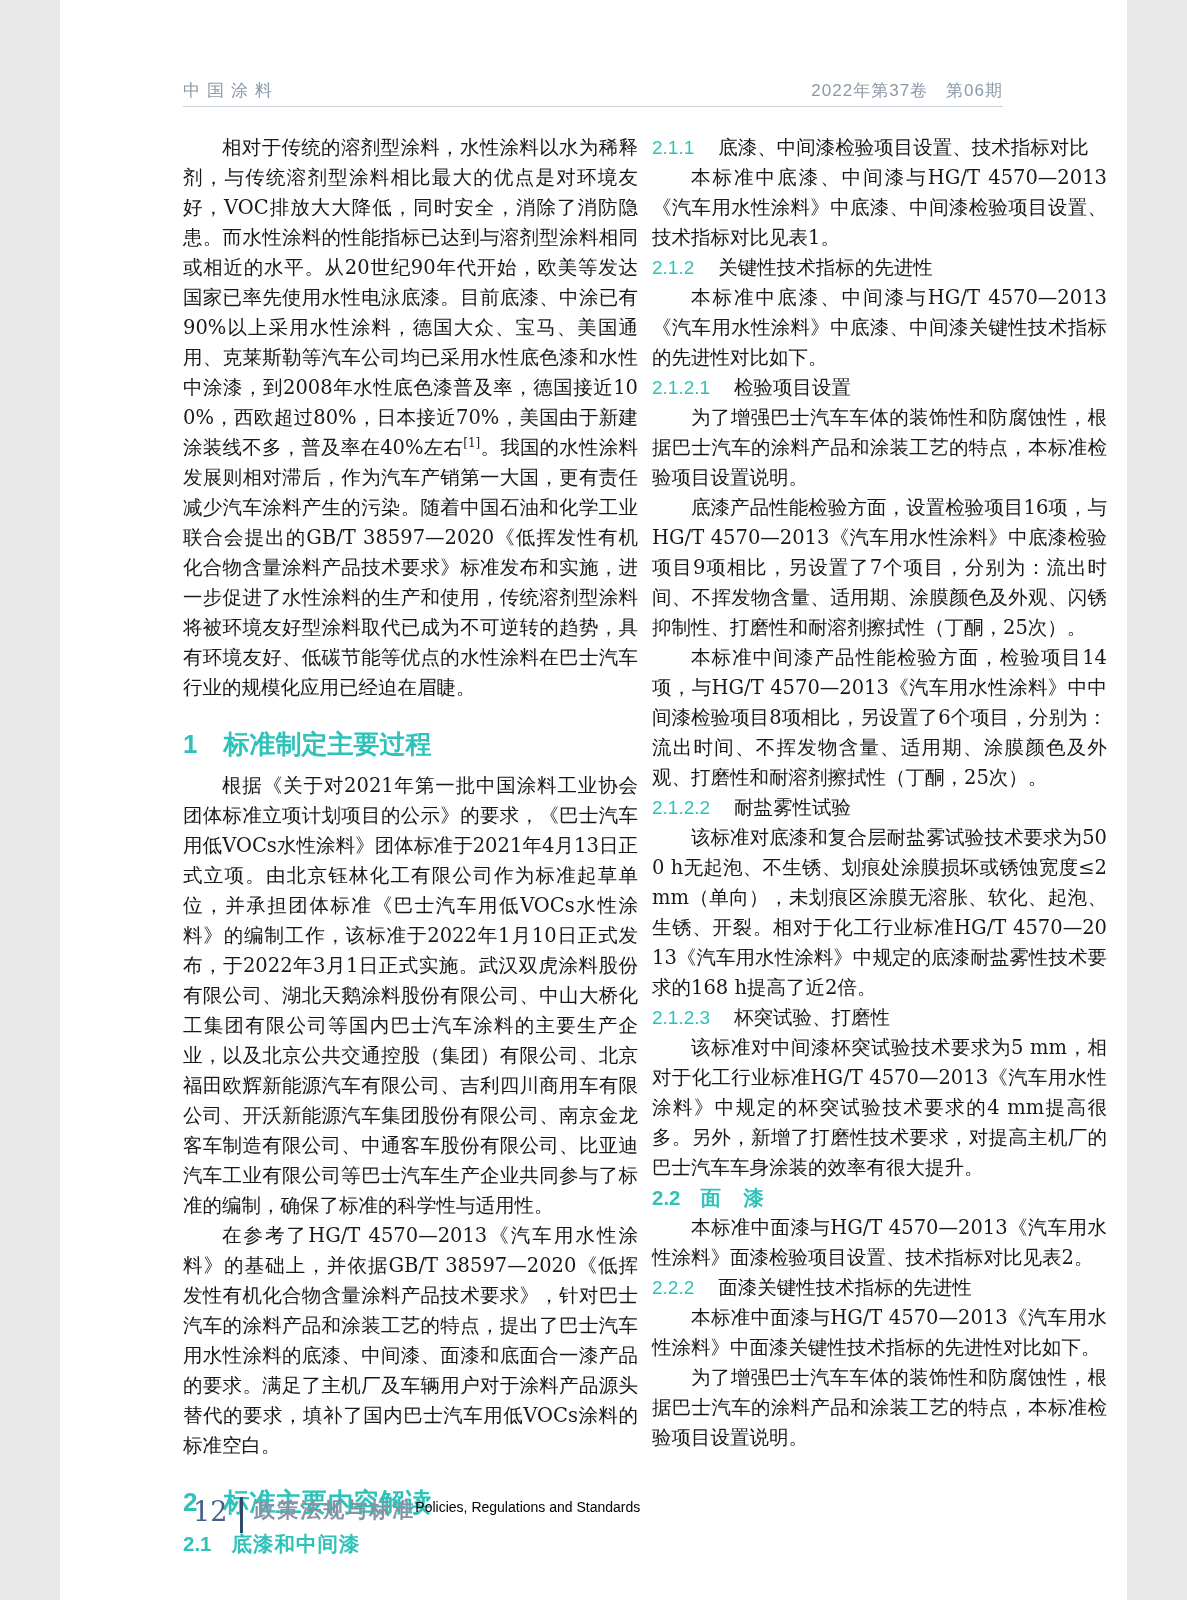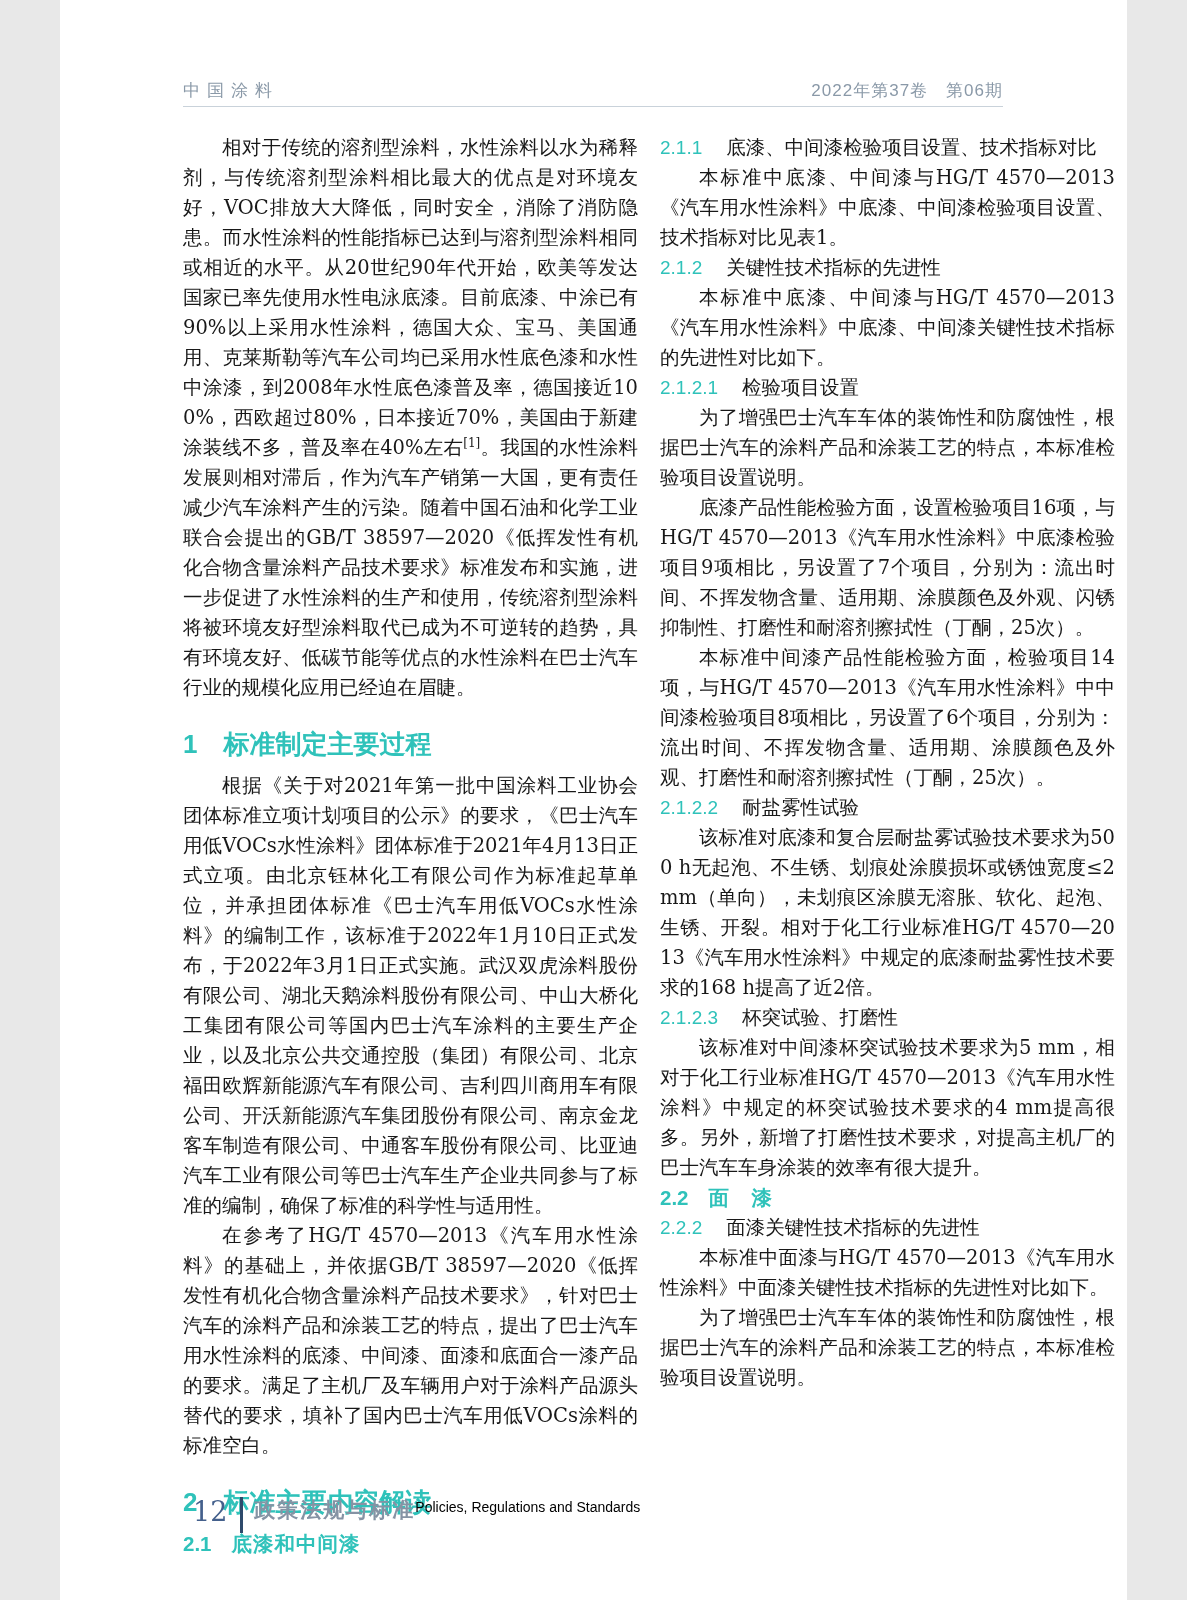--- a/index.html
+++ b/index.html
@@ -20,21 +20,21 @@
   .journal-name { letter-spacing:7px; }
   .issue-info   { letter-spacing:1px; }
   .header-rule {
     position:absolute; left:123px; right:124px; top:106px; height:1px;
     background:#c9d2da;
   }
 
   
   .content {
     position:absolute; left:123px; top:133px; width:941px;
-    display:flex; gap:22px;
+    display:flex; gap:14px;
   }
   .column { width:455px; }
 
   p.body-p {
     margin:0; font-size:19.5px; line-height:30px;
     text-align:justify; text-indent:2em; color:#181818;
     word-break:break-all;
   }
   p.body-p sup { font-size:12px; line-height:0; }
 
@@ -108,20 +108,21 @@
         <p class="body-p">本标准中底漆、中间漆与HG/T 4570—2013《汽车用水性涂料》中底漆、中间漆关键性技术指标的先进性对比如下。</p>
         <div class="h3"><span class="num">2.1.2.1</span><span class="title">检验项目设置</span></div>
         <p class="body-p">为了增强巴士汽车车体的装饰性和防腐蚀性，根据巴士汽车的涂料产品和涂装工艺的特点，本标准检验项目设置说明。</p>
         <p class="body-p">底漆产品性能检验方面，设置检验项目16项，与HG/T 4570—2013《汽车用水性涂料》中底漆检验项目9项相比，另设置了7个项目，分别为：流出时间、不挥发物含量、适用期、涂膜颜色及外观、闪锈抑制性、打磨性和耐溶剂擦拭性（丁酮，25次）。</p>
         <p class="body-p">本标准中间漆产品性能检验方面，检验项目14项，与HG/T 4570—2013《汽车用水性涂料》中中间漆检验项目8项相比，另设置了6个项目，分别为：流出时间、不挥发物含量、适用期、涂膜颜色及外观、打磨性和耐溶剂擦拭性（丁酮，25次）。</p>
         <div class="h3"><span class="num">2.1.2.2</span><span class="title">耐盐雾性试验</span></div>
         <p class="body-p">该标准对底漆和复合层耐盐雾试验技术要求为500 h无起泡、不生锈、划痕处涂膜损坏或锈蚀宽度≤2 mm（单向），未划痕区涂膜无溶胀、软化、起泡、生锈、开裂。相对于化工行业标准HG/T 4570—2013《汽车用水性涂料》中规定的底漆耐盐雾性技术要求的168 h提高了近2倍。</p>
         <div class="h3"><span class="num">2.1.2.3</span><span class="title">杯突试验、打磨性</span></div>
         <p class="body-p">该标准对中间漆杯突试验技术要求为5 mm，相对于化工行业标准HG/T 4570—2013《汽车用水性涂料》中规定的杯突试验技术要求的4 mm提高很多。另外，新增了打磨性技术要求，对提高主机厂的巴士汽车车身涂装的效率有很大提升。</p>
         <div class="h2"><span class="num">2.2</span><span class="title">面　漆</span></div>
+        <p class="body-p">本标准中面漆与HG/T 4570—2013《汽车用水性涂料》面漆检验项目设置、技术指标对比见表2。</p>
         <div class="h3"><span class="num">2.2.2</span><span class="title">面漆关键性技术指标的先进性</span></div>
         <p class="body-p">本标准中面漆与HG/T 4570—2013《汽车用水性涂料》中面漆关键性技术指标的先进性对比如下。</p>
         <p class="body-p">为了增强巴士汽车车体的装饰性和防腐蚀性，根据巴士汽车的涂料产品和涂装工艺的特点，本标准检验项目设置说明。</p>
       </div>
   </div>
 
   <div class="footer">
     <span class="page-number">12</span>
     <span class="footer-bar"></span>
     <span class="footer-titles">

